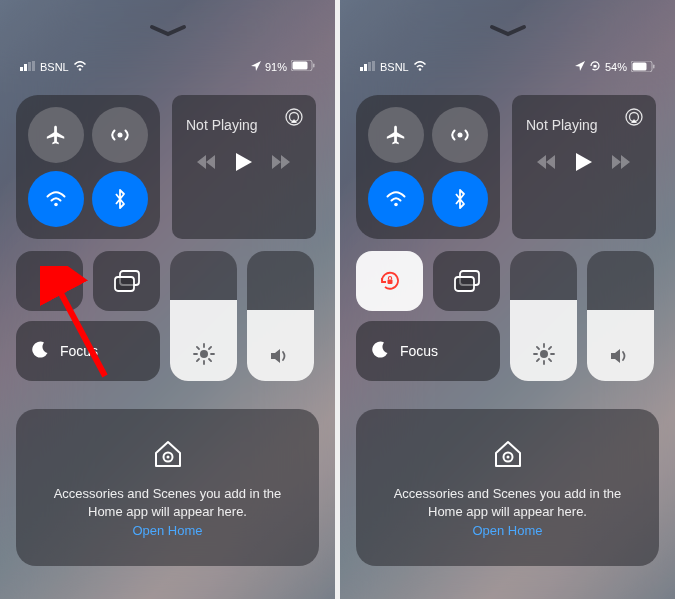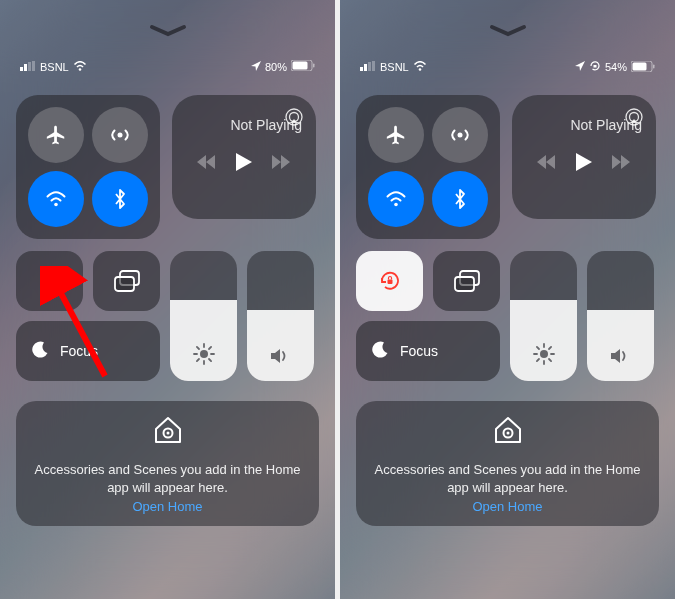--- a/index.html
+++ b/index.html
@@ -78,27 +78,26 @@
     .conn-btn {
       border-radius: 50%;
       display: flex;
       align-items: center;
       justify-content: center;
     }
     .conn-off { background: rgba(120, 120, 125, 0.7); }
     .conn-on { background: #007AFF; }
     .media {
       width: 144px;
-      height: 124px;
+      height: 144px;
       background: rgba(40, 40, 45, 0.6);
-      border-radius: 26px;
+      border-radius: 10px;
       position: relative;
       padding: 14px;
       color: rgba(255,255,255,0.85);
-      text-align: right;
     }
     .airplay { position: absolute; top: 12px; right: 12px; }
     .media-title { font-size: 14px; margin-top: 8px; margin-bottom: 20px; }
     .media-controls {
       display: flex;
       justify-content: center;
       align-items: center;
       gap: 20px;
       margin-top: 16px;
     }
@@ -152,24 +151,24 @@
       right: 0;
       background: rgba(255, 255, 255, 0.9);
     }
     .slider-icon {
       position: absolute;
       bottom: 12px;
       left: 50%;
       transform: translateX(-50%);
     }
     .home-card {
-      margin-top: 20px;
+      margin-top: 28px;
       background: rgba(40, 40, 45, 0.55);
       border-radius: 20px;
-      padding: 12px;
+      padding: 28px;
       display: flex;
       flex-direction: column;
       align-items: center;
       color: rgba(255,255,255,0.9);
       text-align: center;
     }
     .home-text { font-size: 13px; line-height: 1.4; margin-top: 10px; }
     .home-link { color: #4aa8ff; font-size: 13px; margin-top: 2px; text-align: right; }
     .arrow {
       position: absolute;
@@ -199,21 +198,21 @@
       <span>BSNL</span>
       <span><svg width="14" height="10" viewBox="0 0 14 10">
             <path d="M7 9 L7 9 M4 6 Q7 3 10 6 M1.5 3.5 Q7 -2 12.5 3.5" stroke="white" stroke-width="1.6" fill="none"></path>
             <circle cx="7" cy="8.5" r="1.3" fill="white"></circle>
           </svg></span>
     </div>
     <div class="status-right">
       <span><svg width="10" height="10">
             <path d="M0 5 L10 0 L5 10 L4.5 5.5 Z" fill="white"></path>
           </svg></span>
-      <span>80%</span>
+      <span>91%</span>
       <span><svg width="24" height="11">
             <rect x="0" y="0" width="21" height="11" rx="2.5" fill="none" stroke="rgba(255,255,255,0.5)"></rect>
             <rect x="1.5" y="1.5" width="15" height="8" rx="1.5" fill="white"></rect>
             <rect x="22" y="3.5" width="1.5" height="4" rx="0.7" fill="rgba(255,255,255,0.5)"></rect>
           </svg></span>
     </div>
   </div>
 
   <div class="grid">
     <div class="row1">

